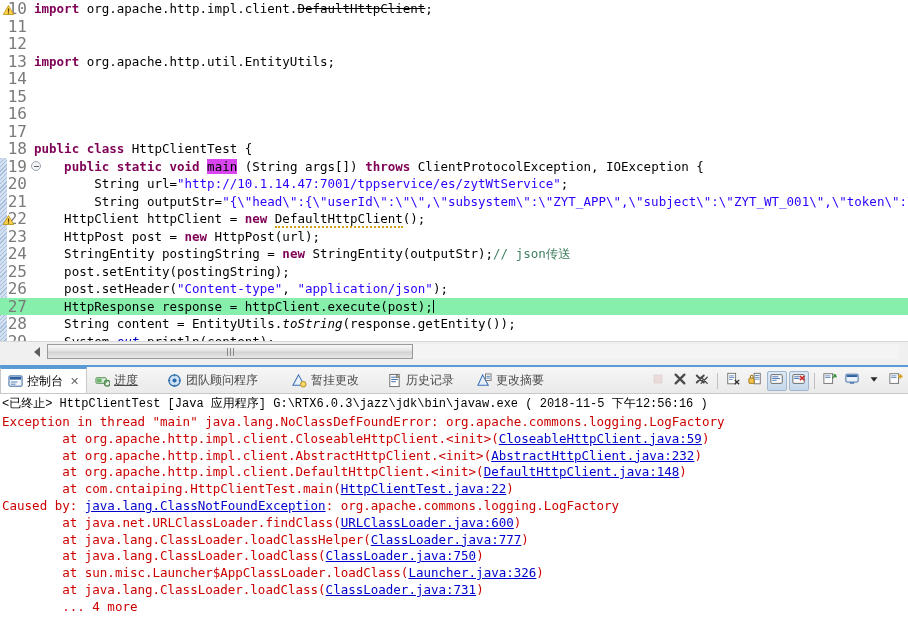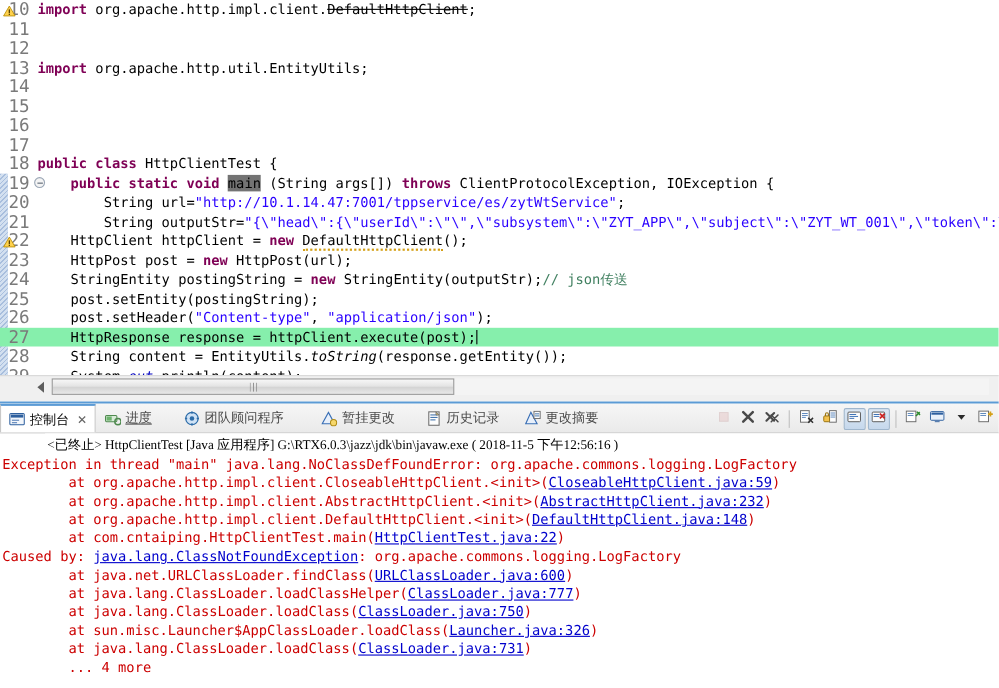--- a/index.html
+++ b/index.html
@@ -67,21 +67,21 @@
     white-space: pre;
   }
   
   .kw   { color: #7f0055; font-weight: bold; }
   .str  { color: #2a00ff; }
   .cmt  { color: #3f7f5f; }
   .fld  { color: #0000c0; font-style: italic; }
   .mth  { color: #000000; font-style: italic; }
   .plain{ color: #000000; }
   .dep  { text-decoration: line-through; }
-  .occ  { background: #737373; }
+  .occ  { background: #d946ef; }
   .sq   { border-bottom: 2px dotted #d4a017; }
   .caret {
     display: inline-block; width: 1px; height: 13px;
     background: #000; vertical-align: -2px;
   }
 
   
   #hscroll {
     position: absolute; left: 0; top: 341px; width: 908px; height: 24px;
     background: #f0f0f0;
@@ -160,26 +160,25 @@
     border-radius: 2px;
   }
   .tsep {
     width: 1px; height: 16px; background: #c0c0c0; margin: 0 3px;
   }
 
   #conhead {
     position: relative;
     height: 20px; line-height: 20px;
     padding-left: 2px;
-    font-family: Liberation Serif, serif;
+    font-family: Liberation Mono, monospace;
     font-size: 12px;
     color: #000;
     white-space: pre;
     background: #fff;
-    margin-left: 41px;
   }
   #conout {
     position: relative;
     padding-left: 2px;
     font-family: "DejaVu Sans Mono", monospace;
     font-size: 12.5px;
     line-height: 16.8px;
     white-space: pre;
     background: #fff;
   }

